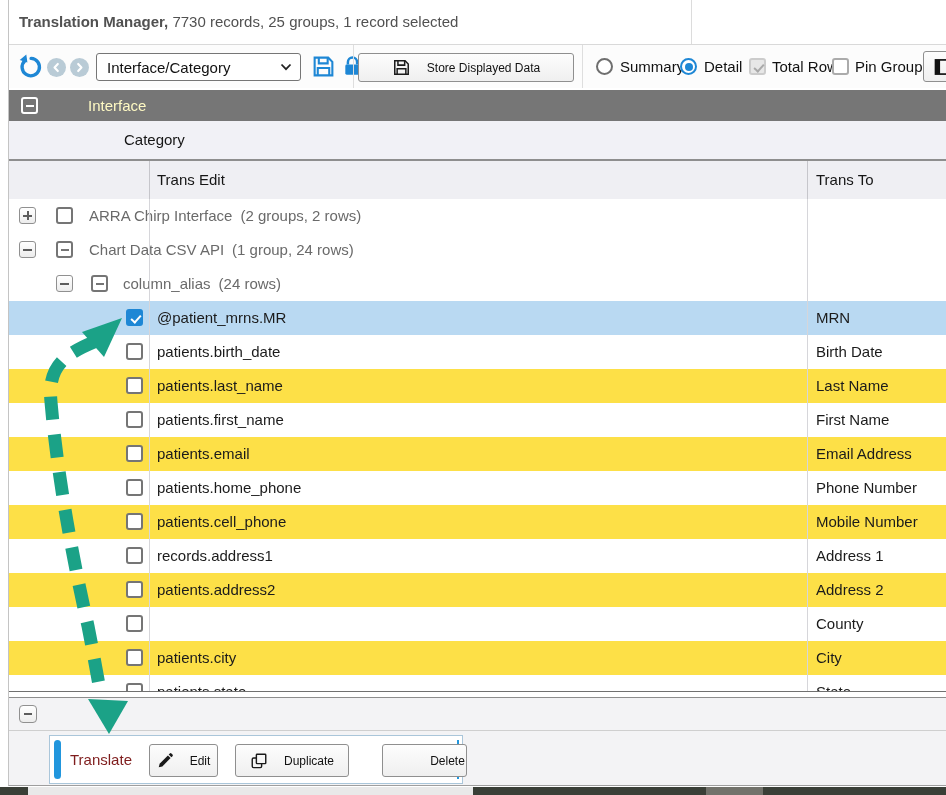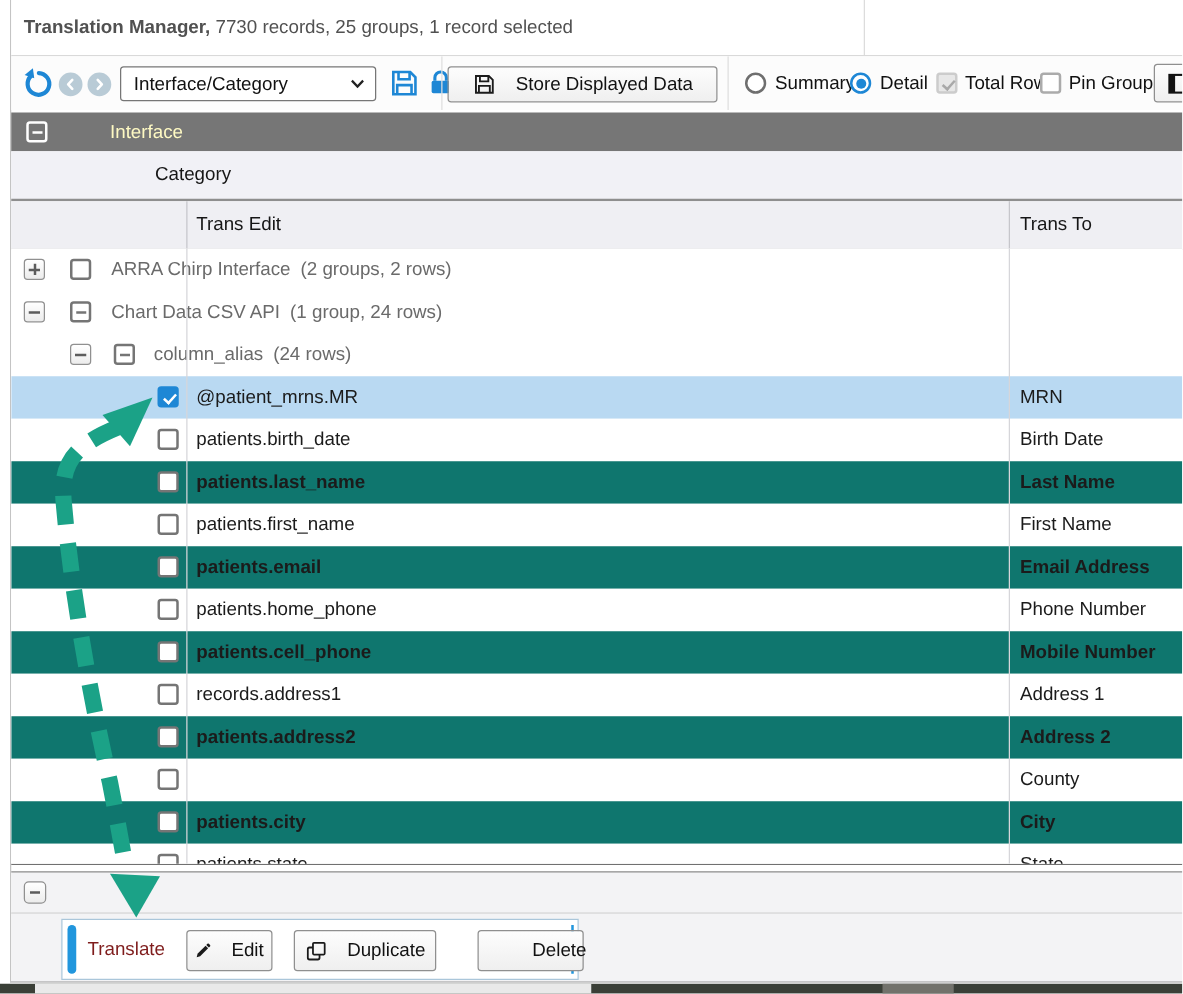--- a/index.html
+++ b/index.html
@@ -17,21 +17,21 @@
   
   .toolbar{position:absolute;left:0;top:45px;right:0;height:43px;background:#fcfcfc;overflow:hidden;}
   .toolbar .sep{position:absolute;top:0;width:1px;height:43px;background:#dedede;}
   .icon-btn{position:absolute;cursor:pointer;}
   .circle-btn{position:absolute;width:19px;height:19px;border-radius:50%;background:#b9cbd6;
               display:flex;align-items:center;justify-content:center;}
   .select-box{position:absolute;left:87px;top:8px;width:205px;height:28px;border:1px solid #767676;border-radius:3px;
               background:#fff;display:flex;align-items:center;padding:0 8px 0 10px;box-sizing:border-box;cursor:pointer;}
   .select-box .sel-text{flex:1;color:#111;}
   .tb-btn{border:1px solid #8f8f8f;border-radius:3px;background:linear-gradient(#fdfdfd,#efefef);
-          display:flex;align-items:center;justify-content:center;gap:16px;cursor:pointer;color:#111;font-size:15px;
+          display:flex;align-items:center;justify-content:center;gap:16px;cursor:pointer;color:#111;font-size:12px;
           font-family:"Liberation Sans",sans-serif;}
   .store-btn{position:absolute;left:349px;top:8px;width:216px;height:29px;}
   .panel-btn{position:absolute;left:914px;top:6px;width:40px;height:31px;}
   .radio{position:absolute;top:13px;width:17px;height:17px;border:2px solid #6e6e6e;border-radius:50%;
          background:#fff;box-sizing:border-box;cursor:pointer;}
   .radio.checked{border-color:#1e87d5;}
   .radio.checked::after{content:'';position:absolute;left:2.5px;top:2.5px;width:8px;height:8px;border-radius:50%;background:#1e87d5;}
   .tb-label{position:absolute;top:0;line-height:43px;color:#111;white-space:nowrap;cursor:default;}
   .tb-cb{position:absolute;top:13px;width:17px;height:17px;border:2px solid #ababab;border-radius:3px;
          background:#fff;box-sizing:border-box;cursor:pointer;}
@@ -52,21 +52,21 @@
   .colheader::after{content:'';position:absolute;left:798px;top:0;bottom:0;width:1px;background:#c6c6cb;}
   .colheader .h-from{position:absolute;left:148px;top:0;line-height:38px;color:#161616;}
   .colheader .h-to{position:absolute;left:807px;top:0;line-height:38px;color:#161616;}
 
   
   #grid-rows{position:absolute;left:0;top:199px;right:0;height:492px;overflow:hidden;background:#fff;
              border-bottom:1px solid #707070;box-sizing:content-box;}
   #grid-rows::before{content:'';position:absolute;left:140px;top:0;bottom:0;width:1px;background:#d6d6da;z-index:3;}
   #grid-rows::after{content:'';position:absolute;left:798px;top:0;bottom:0;width:1px;background:#d6d6da;z-index:3;}
   .row{position:relative;height:34px;background:#fff;}
-  .row.stripe{background:#0f766e;font-weight:bold;}
+  .row.stripe{background:#fde047;}
   .row.selected{background:#b9d9f2;}
   .toggle{position:absolute;top:8px;width:17px;height:17px;border:1px solid #909090;border-radius:3px;
           background:linear-gradient(#ffffff,#ececec);box-sizing:border-box;cursor:pointer;}
   .toggle::before{content:'';position:absolute;left:3px;top:6.5px;width:9px;height:2px;background:#5c5c5c;}
   .toggle.plus::after{content:'';position:absolute;left:6.5px;top:3px;width:2px;height:9px;background:#5c5c5c;}
   .group.lvl0 .toggle{left:10px;}
   .group.lvl1 .toggle{left:47px;}
   .cb{position:absolute;top:8px;width:17px;height:17px;border:2px solid #757575;border-radius:3px;
       background:#fff;box-sizing:border-box;cursor:pointer;}
   .group.lvl0 .cb{left:47px;}

